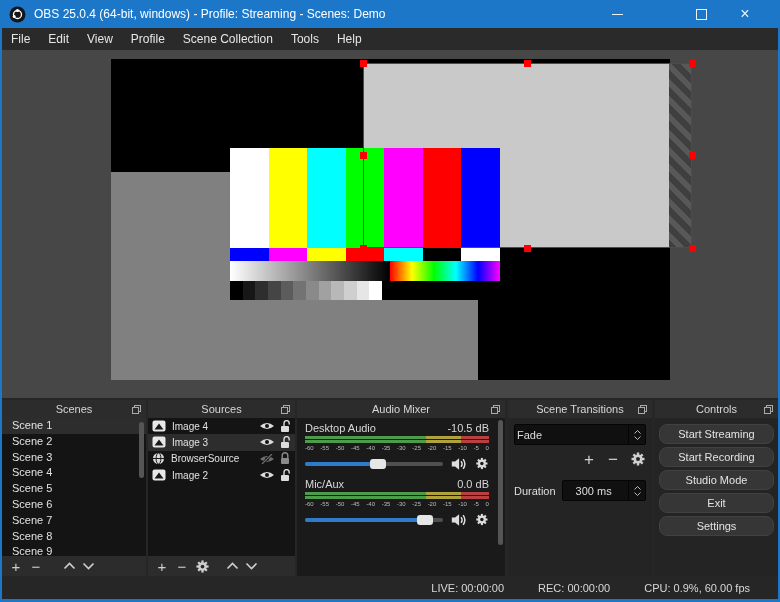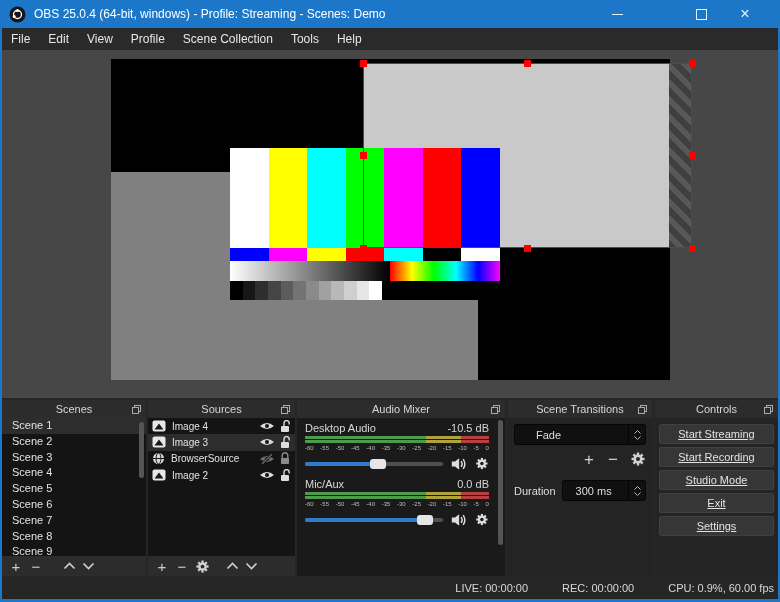--- a/index.html
+++ b/index.html
@@ -63,35 +63,35 @@
   .mrow{height:3px;display:flex;}
   .ticksrow{display:flex;justify-content:space-between;font-size:6px;color:#bbb;margin-top:1px;}
   .sliderrow{display:flex;align-items:center;margin-top:4px;gap:8px;}
   .track{position:relative;width:138px;height:4px;background:#4f4f4f;border-radius:2px;flex:none;}
   .fill{position:absolute;left:0;top:0;height:4px;border-radius:2px;}
   .knob{position:absolute;top:-3px;width:16px;height:10px;background:#e6e6e6;border-radius:3px;transform:translateX(-50%);}
   
   .trbody{flex:1;background:#242424;position:relative;color:#dedede;font-size:11px;}
   .combo{position:absolute;left:6px;top:6px;right:6px;height:19px;background:#101010;
     border:1px solid #050505;border-radius:2px;display:flex;align-items:center;}
-  .combo .val{flex:1;padding-left:21px;}
+  .combo .val{flex:1;padding-left:2px;}
   .spinner{width:16px;height:100%;border-left:1px solid #050505;display:flex;flex-direction:column;
     align-items:center;justify-content:center;gap:2px;}
   .trbtns{position:absolute;top:33px;right:6px;display:flex;gap:10px;align-items:center;color:#cfcfcf;}
   .durrow{position:absolute;left:6px;top:62px;right:6px;display:flex;align-items:center;gap:6px;}
   .spinbox{flex:1;height:19px;background:#101010;border:1px solid #050505;border-radius:2px;
     display:flex;align-items:center;}
   .spinbox .val{flex:1;padding-left:13px;}
   
   .ctlbody{flex:1;background:#242424;padding:6px 4px;display:flex;flex-direction:column;gap:3.5px;}
-  .btn{height:17.5px;background:#363636;border:1px solid #414141;border-radius:2px;color:#e2e2e2;
-    font-size:11px;display:flex;align-items:center;justify-content:center;text-decoration:underline;}
+  .btn{height:17.5px;background:#363636;border:1px solid #414141;border-radius:8px;color:#e2e2e2;
+    font-size:11px;display:flex;align-items:center;justify-content:center;}
   
   .statusbar{position:absolute;left:0;right:0;top:548px;height:23px;background:#262626;
-    display:flex;align-items:center;justify-content:flex-end;gap:34px;padding-right:4px;
+    display:flex;align-items:center;justify-content:flex-end;gap:34px;padding-right:28px;
     color:#d8d8d8;font-size:11px;box-sizing:border-box;}
 </style>
 </head>
 <body>
 
 <div class="app">
 
   <div class="titlebar">
     <svg class="logo" viewBox="0 0 17 17">
       <circle cx="8.5" cy="8.5" r="8" fill="#14161a"></circle>

